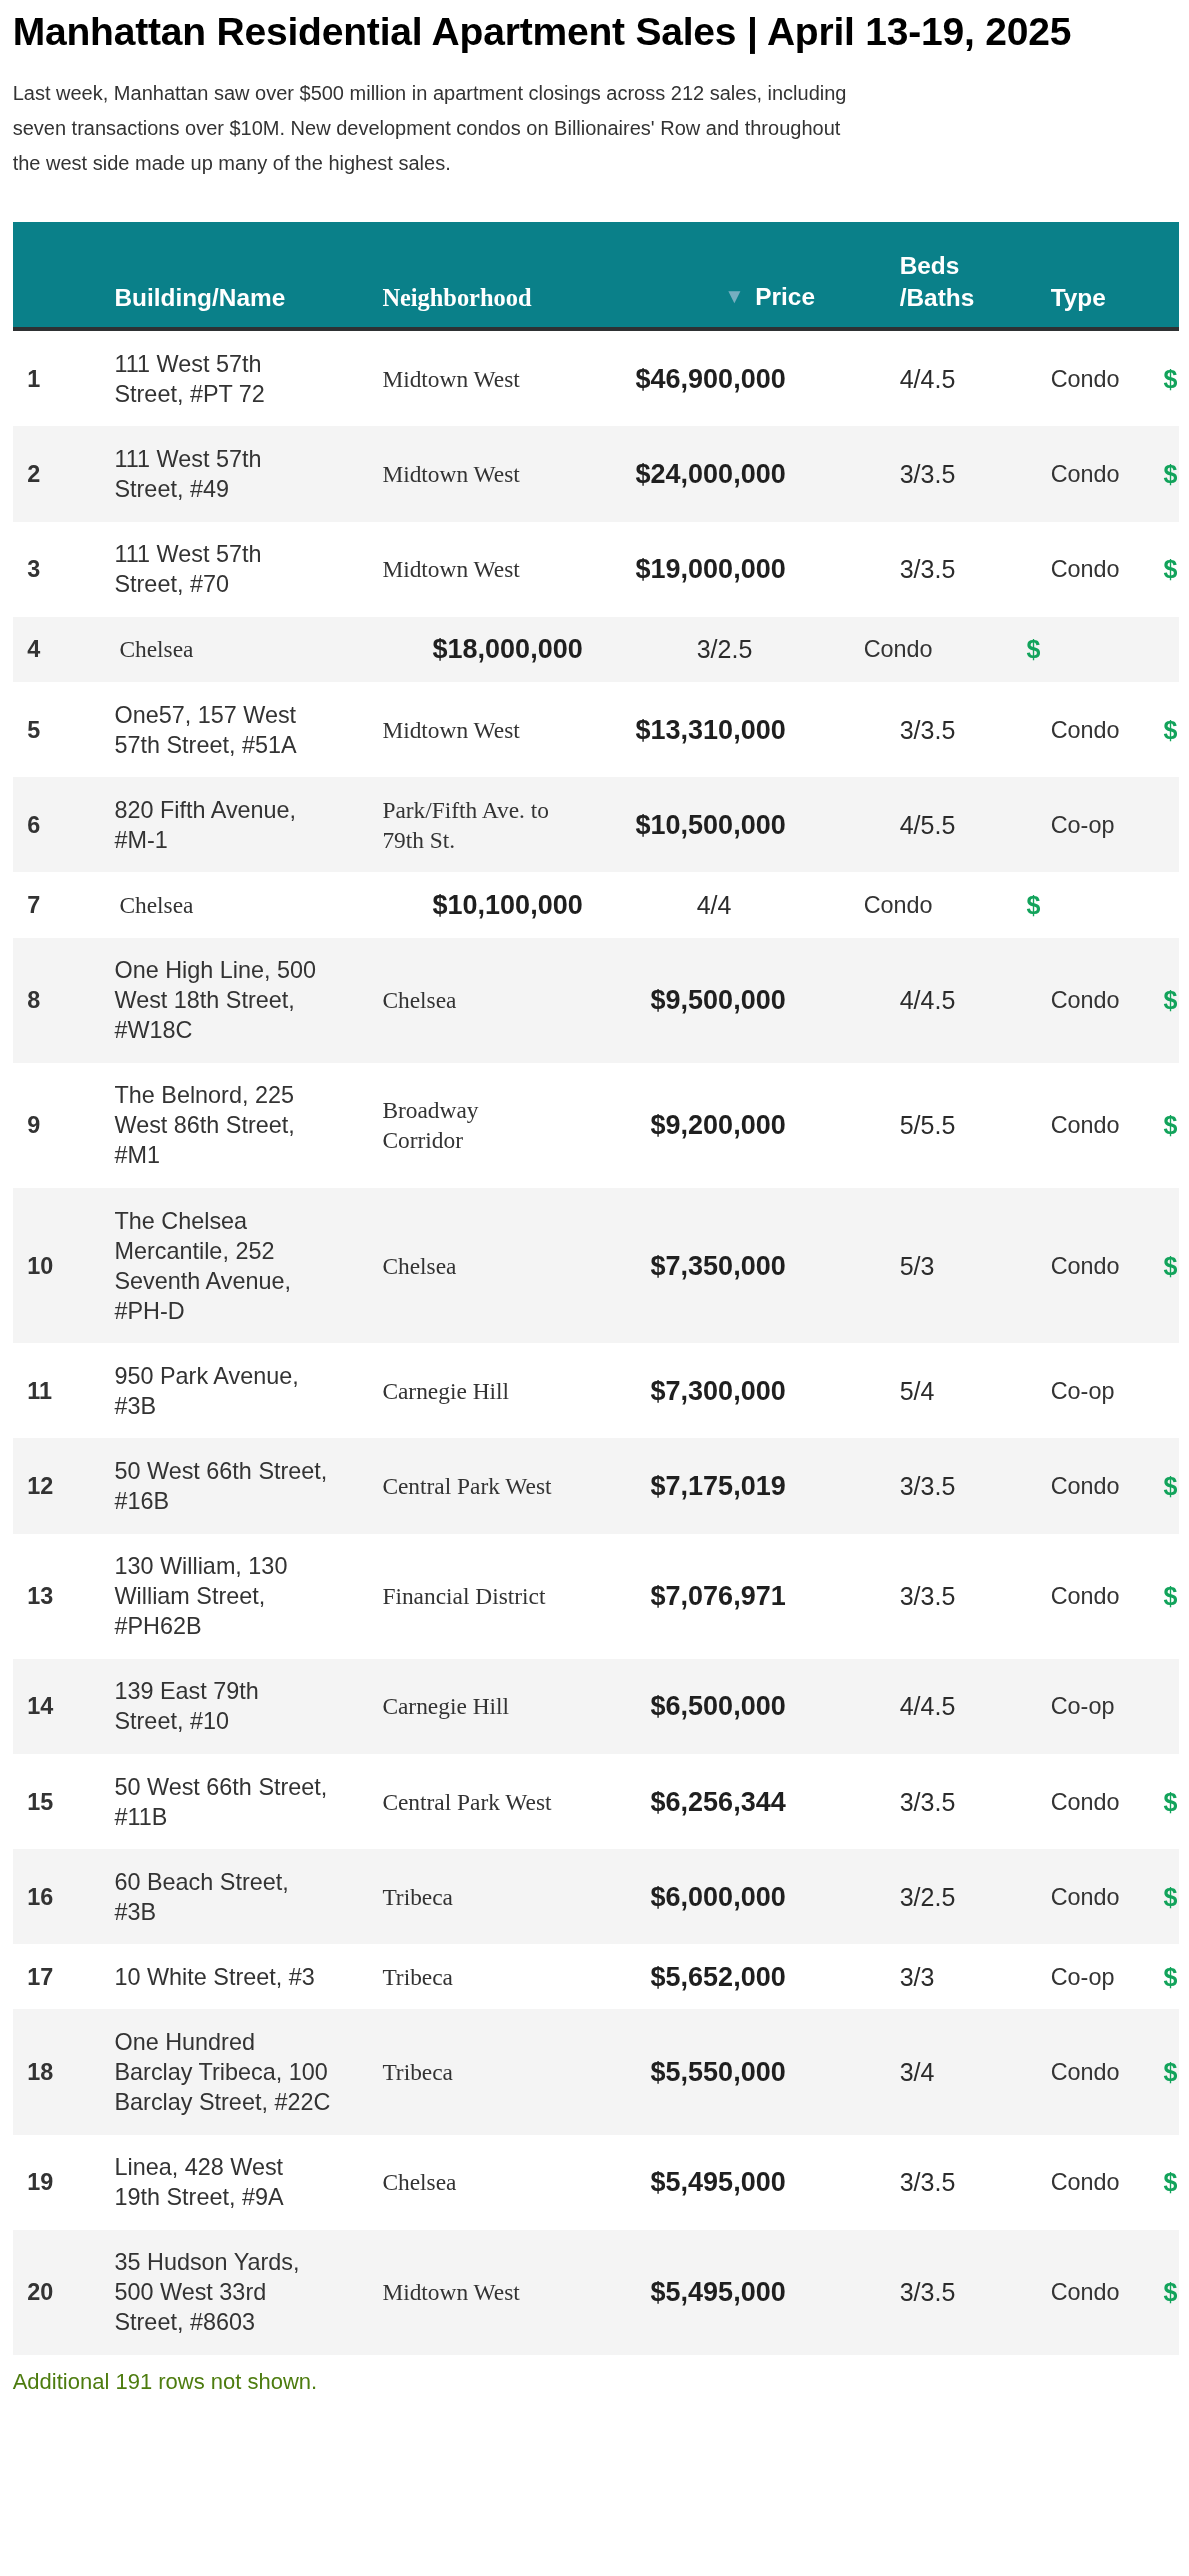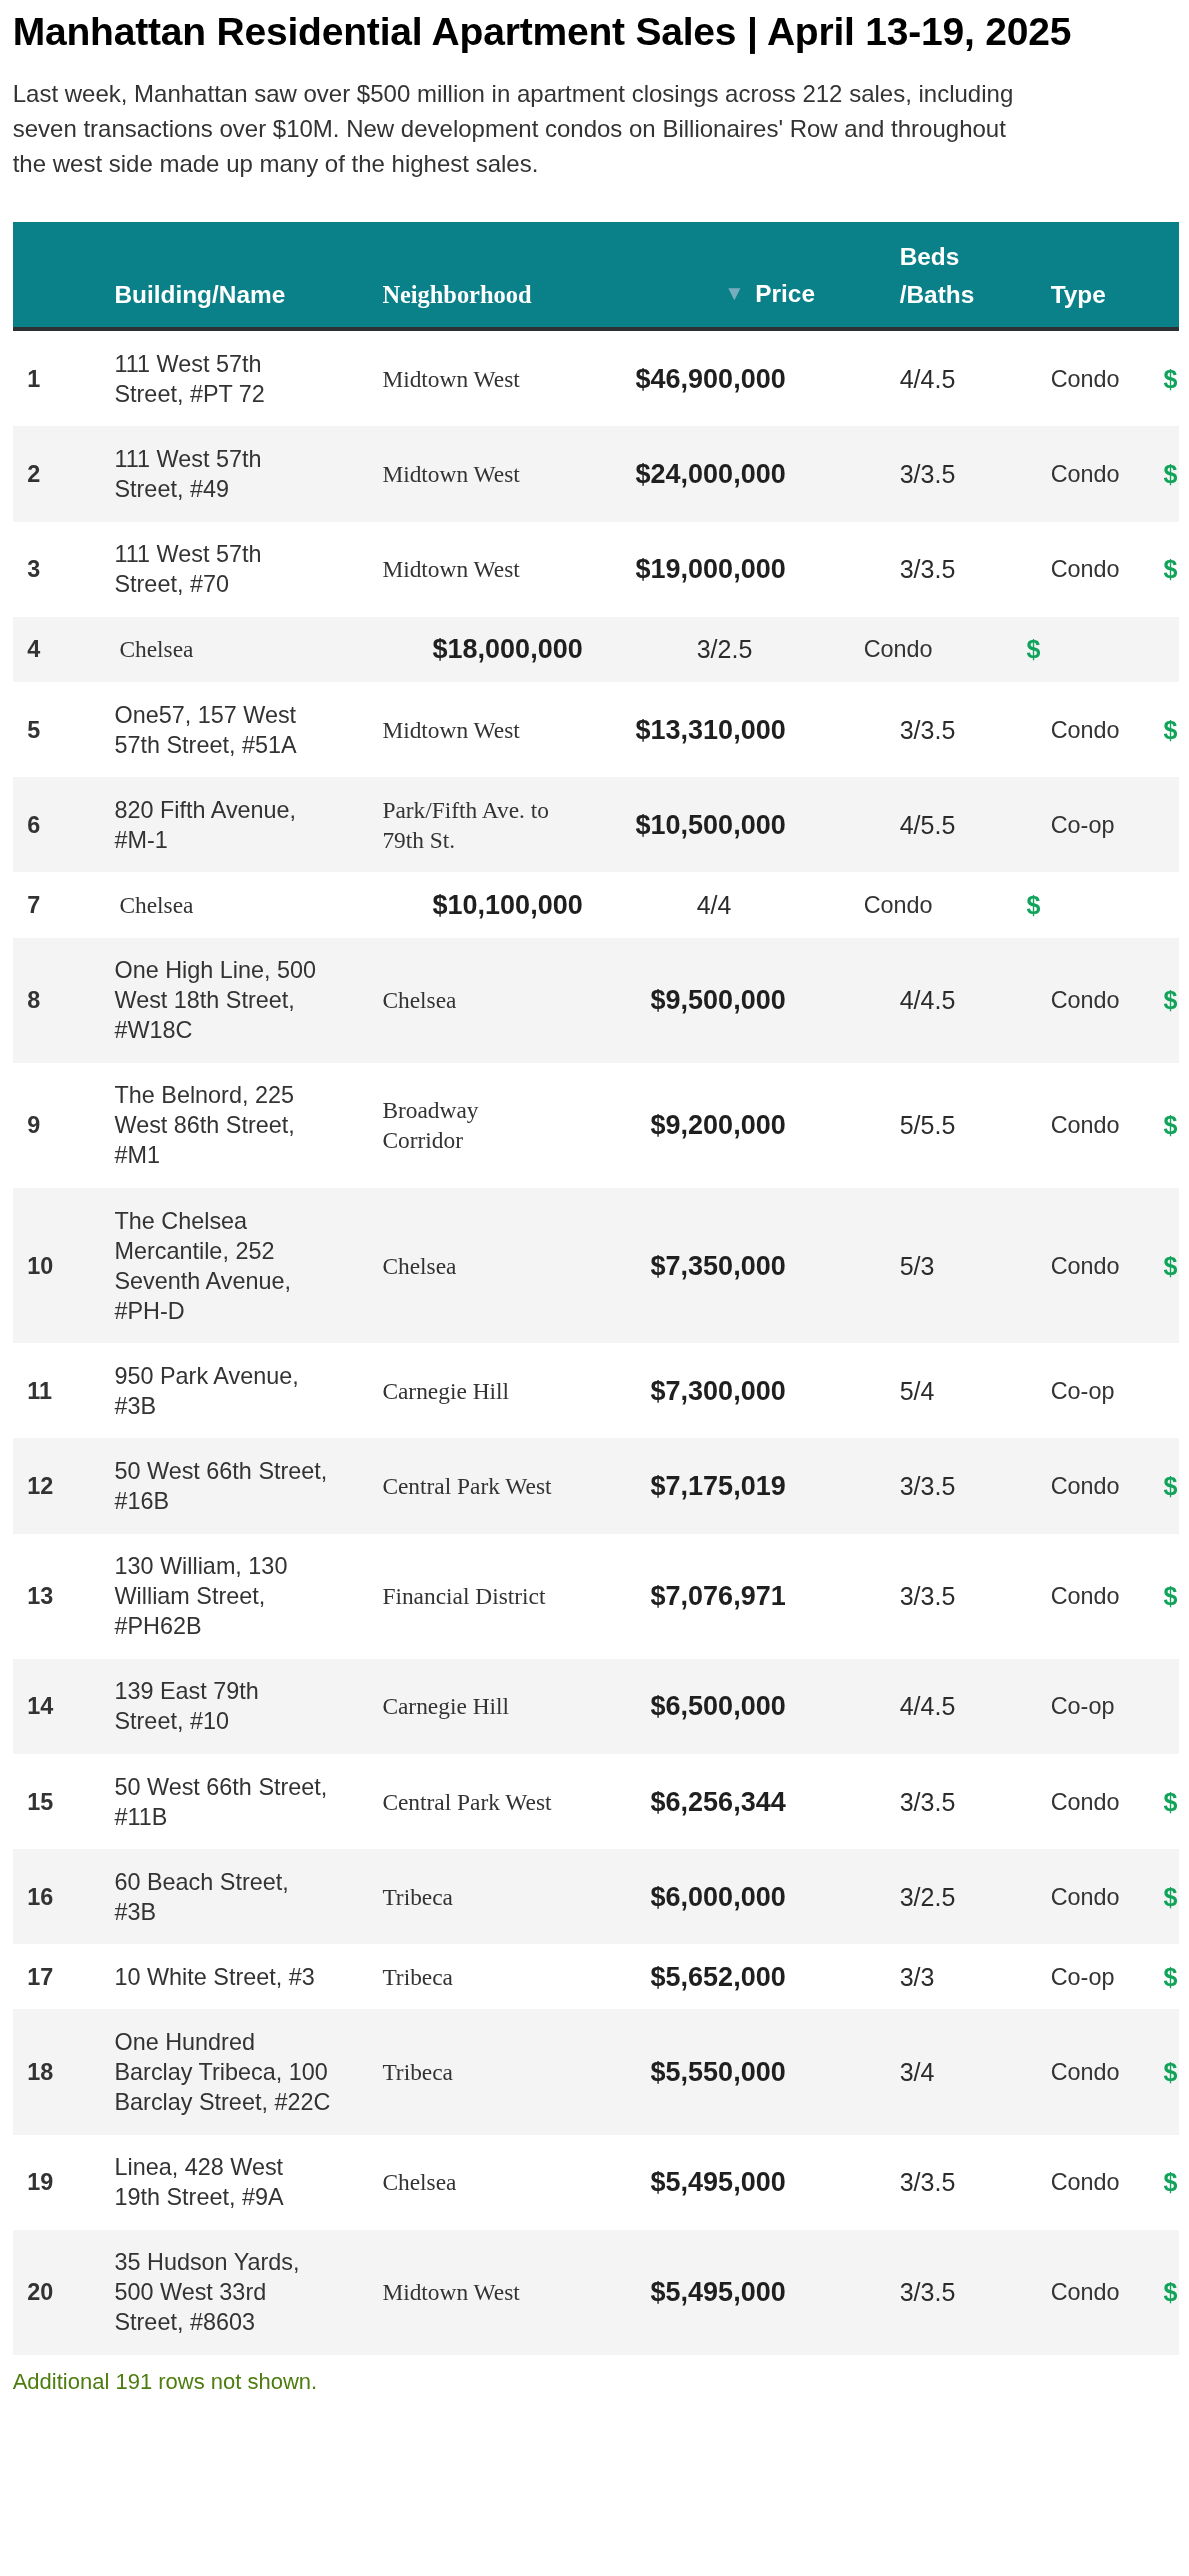--- a/index.html
+++ b/index.html
@@ -14,21 +14,21 @@
   h1.title{
     margin:0;
     font-size:39px;
     line-height:47px;
     font-weight:700;
     color:#000000;
     letter-spacing:-0.2px;
   }
   .desc{
     margin:21.5px 0 0 0;
-    font-size:24px;
+    font-size:20px;
     line-height:35px;
     color:#333333;
     white-space:pre-line;
   }
 
   .table{margin-top:41px;width:1166px;}
   .thead, .row{
     display:grid;
     grid-template-columns:95px 263px 254px 203px 187px 137px 28px;
     width:1166px;
@@ -36,21 +36,21 @@
   .thead{
     background:#0A8089;
     height:105px;
     align-items:end;
     border-bottom:4.9px solid #2E3133;
   }
   .thead .cell{
     color:#ffffff;
     font-weight:700;
     font-size:24.4px;
-    line-height:38px;
+    line-height:32px;
     padding-bottom:13.7px;
     white-space:pre-line;
   }
   .cell{overflow:visible;}
   .c-rank{padding-left:14.6px;}
   .c-building{padding-left:6.8px;padding-right:21.5px;}
   .c-neigh{padding-left:11.7px;padding-right:23.4px;font-family:Liberation Serif, serif;}
   .c-price{text-align:right;padding-right:42px;}
   .thead .c-price{padding-right:12.7px;}
   .c-beds{padding-left:72px;}

